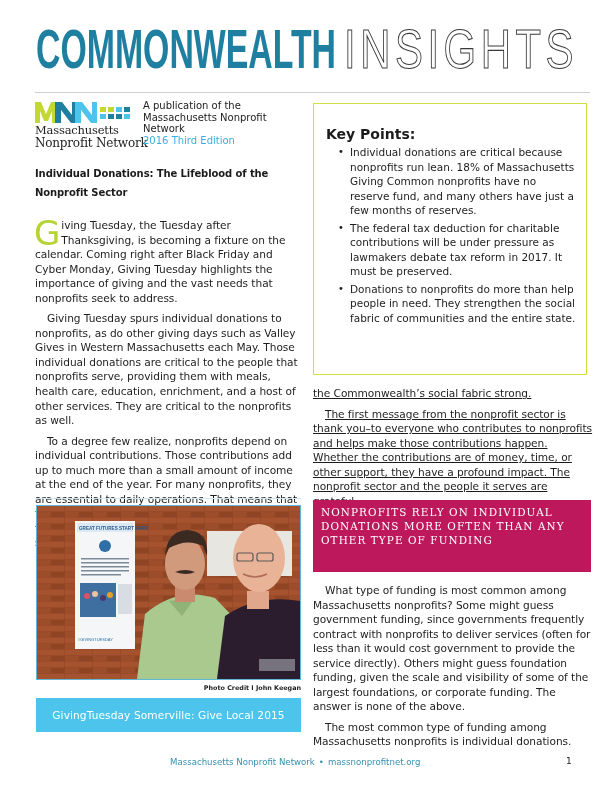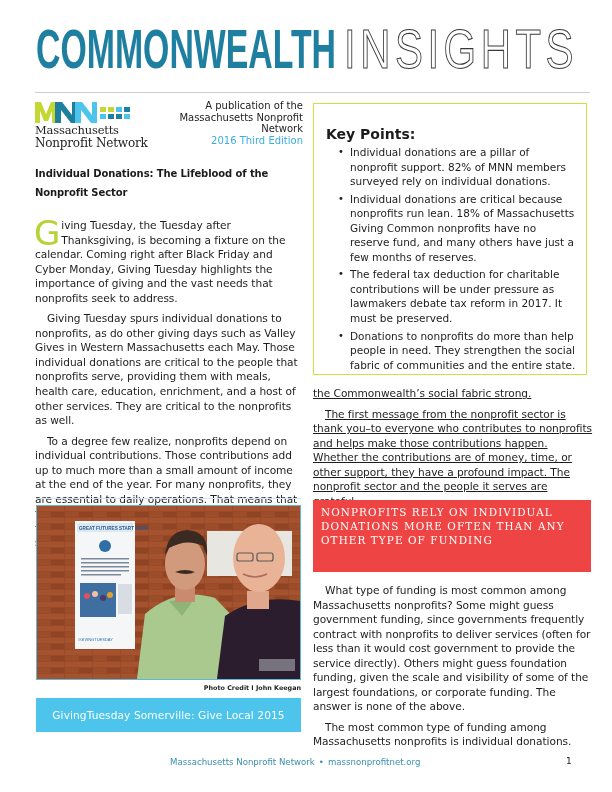--- a/index.html
+++ b/index.html
@@ -11,21 +11,21 @@
   .masthead svg { width: 545px; height: 58px; display: block; }
 
   .top-rule { left: 35px; top: 92px; width: 555px; height: 1px; background: #cfcfcf; }
 
   
   .logo { left: 35px; top: 100px; width: 104px; height: 48px; }
   .logo-mark { position: absolute; left: 0; top: 0; width: 104px; height: 24px; }
   .logo-name1 { position: absolute; left: 0; top: 23px; font-family: "DejaVu Serif", serif; font-size: 11.5px; letter-spacing: -0.2px; color: #222; white-space: nowrap; }
   .logo-name2 { position: absolute; left: 0; top: 36px; font-family: "DejaVu Serif", serif; font-size: 12px; letter-spacing: -0.2px; color: #222; white-space: nowrap; }
 
-  .pub { left: 143px; top: 100px; width: 160px; font-size: 10px; line-height: 11.6px; color: #222; text-align: right; }
+  .pub { left: 143px; top: 100px; width: 160px; font-size: 10px; line-height: 11.6px; color: #222; }
   .pub .edition { color: #3aaee0; }
 
   .article-title { left: 35px; top: 164px; width: 275px; font-size: 10px; font-weight: bold; line-height: 19px; color: #1b1b1b; letter-spacing: -0.1px; }
 
   
   .col { font-size: 10.6px; line-height: 14.55px; color: #1d1d1d; letter-spacing: -0.05px; }
   .col p { margin: 0 0 6px 0; text-indent: 12px; }
   .col p.noindent { text-indent: 0; }
   .left-col { left: 35px; top: 218px; width: 268px; }
   .dropcap { float: left; font-size: 34px; line-height: 28px; color: #b5d334; margin: 1px 1px 0 -1px; font-weight: normal; }
@@ -37,21 +37,21 @@
   .keybox { left: 313px; top: 103px; width: 274px; height: 272px; border: 1.5px solid #cfe042; box-sizing: border-box; padding: 10px 10px 0 12px; }
   .keybox h3 { margin: 12px 0 3px 0; font-size: 14px; font-weight: bold; color: #1b1b1b; }
   .keybox ul { margin: 0; padding: 0 0 0 12px; list-style: none; }
   .keybox li { position: relative; font-size: 10.5px; line-height: 14.55px; padding-left: 12px; margin-bottom: 3px; color: #1d1d1d; }
   .keybox li::before { content: "•"; position: absolute; left: 0; top: 0; font-size: 10px; }
 
   .right-col-a { left: 313px; top: 386px; width: 280px; text-decoration: underline; }
   .right-col-a p:first-child { text-indent: 0; }
 
   
-  .callout { left: 313px; top: 500px; width: 278px; height: 72px; background: #ef4444; box-sizing: border-box; padding: 6px 8px; }
+  .callout { left: 313px; top: 500px; width: 278px; height: 72px; background: #be185d; box-sizing: border-box; padding: 6px 8px; }
   .callout-text { font-family: "DejaVu Serif", serif; font-size: 10.4px; line-height: 13.8px; letter-spacing: 1.1px; color: #ffffff; text-transform: uppercase; font-weight: normal; }
 
   .right-col-b { left: 313px; top: 583px; width: 280px; }
 
   
   .photo { left: 36px; top: 505px; width: 265px; height: 175px; border: 1px solid #61b8d4; box-sizing: border-box; overflow: hidden; background: #8a3f22; }
   .photo svg { width: 263px; height: 173px; display: block; }
   .photo-credit { left: 150px; top: 684px; width: 151px; text-align: right; font-size: 6.4px; font-weight: bold; color: #222; }
 
   .caption { left: 36px; top: 698px; width: 265px; height: 34px; background: #4cc4ec; color: #ffffff; font-size: 10.6px; line-height: 34px; text-align: center; letter-spacing: 0.1px; }
@@ -108,21 +108,20 @@
   <p class="first-para"><span class="dropcap">G</span><span>iving Tuesday, the Tuesday after Thanksgiving, is becoming a fixture on the calendar.  Coming right after Black Friday and Cyber Monday, Giving Tuesday highlights the importance of giving and the vast needs that nonprofits seek to address.</span></p>
   <p>Giving Tuesday spurs individual donations to nonprofits, as do other giving days such as Valley Gives in Western Massachusetts each May.  Those individual donations are critical to the people that nonprofits serve, providing them with meals, health care, education, enrichment, and a host of other services. They are critical to the nonprofits as well.</p>
   <p>To a degree few realize, nonprofits depend on individual contributions. Those contributions add up to much more than a small amount of income at the end of the year.  For many nonprofits, they are essential to daily operations.  That means that the donations made on Giving Tuesday, and throughout the year, do more than provide services to people who need them.  They sustain nonprofits and keep</p>
 </div>
 
 <div class="abs left-rule"></div>
 
 <div class="abs keybox">
   <h3>Key Points:</h3>
   <ul>
-    <li>Individual donations are a pillar of nonprofit support. 82% of MNN members surveyed rely on individual donations.</li>
     <li>Individual donations are critical because nonprofits run lean. 18% of Massachusetts Giving Common nonprofits have no reserve fund, and many others have just a few months of reserves.</li>
     <li>The federal tax deduction for charitable contributions will be under pressure as lawmakers debate tax reform in 2017. It must be preserved.</li>
     <li>Donations to nonprofits do more than help people in need. They strengthen the social fabric of communities and the entire state.</li>
   </ul>
 </div>
 
 <div class="abs col right-col-a">
   <p class="noindent">the Commonwealth’s social fabric strong.</p>
   <p>The first message from the nonprofit sector is thank you–to everyone who contributes to nonprofits and helps make those contributions happen. Whether the contributions are of money, time, or other support, they have a profound impact. The nonprofit sector and the people it serves are grateful.</p>
 </div>

